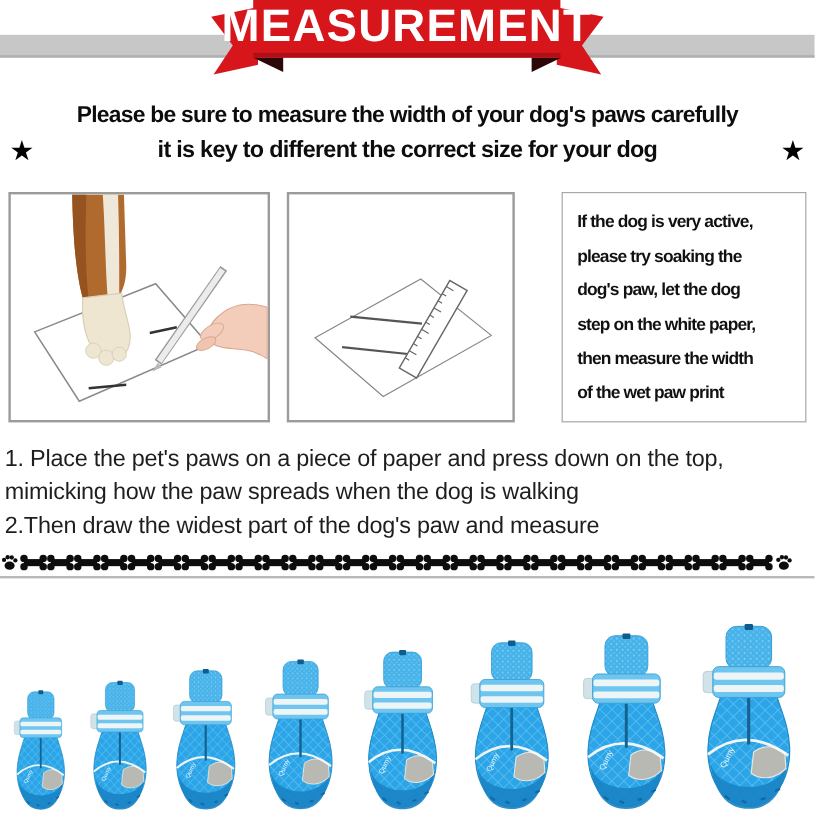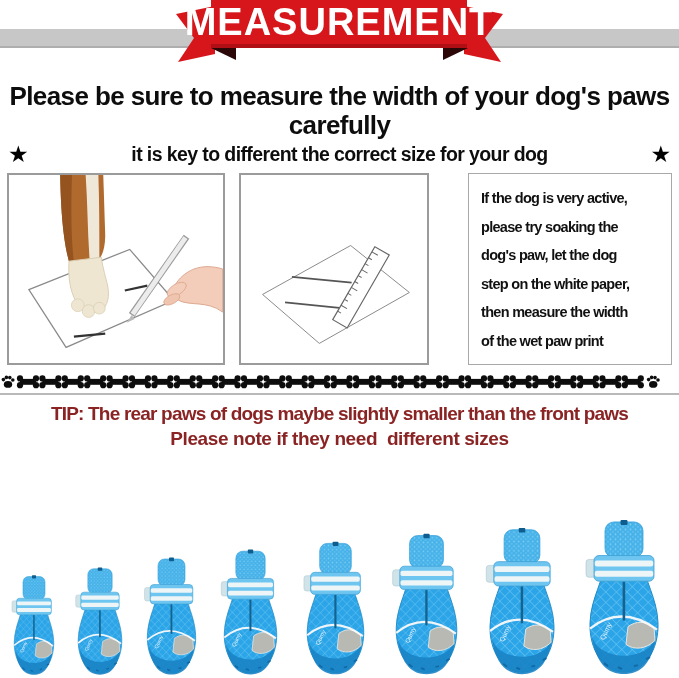--- a/index.html
+++ b/index.html
@@ -11,28 +11,28 @@
   .banner-bar{position:absolute;left:0;top:29px;width:679px;height:17px;
               background:#c7c7c7;border-bottom:2px solid #aeaeae;z-index:1;}
   .banner-tails{position:absolute;left:0;top:0;width:679px;height:70px;z-index:2;}
   .banner-main{position:absolute;left:211px;top:0;width:256px;height:48px;z-index:3;
                background:#d7161c;border-bottom:4px solid #b01015;box-sizing:border-box;
                display:flex;align-items:center;justify-content:center;}
   .banner-title{color:#ffffff;font-weight:bold;font-size:38px;letter-spacing:1px;}
 
   
   .heading{margin-top:12px;text-align:center;color:#0d0d0d;}
-  .heading-line1{font-size:26px;font-weight:bold;letter-spacing:-0.6px;line-height:29px;}
+  .heading-line1{font-size:19px;font-weight:bold;letter-spacing:-0.6px;line-height:29px;}
   .heading-line2-row{display:flex;align-items:center;justify-content:space-between;
                      padding:0 8px;line-height:29px;}
   .heading-line2{font-size:19.5px;font-weight:bold;letter-spacing:-0.6px;flex:1;text-align:center;}
   .star{font-size:23px;line-height:29px;color:#000;}
 
   
-  .panels{display:flex;margin-top:4px;padding:0 7px;align-items:flex-start;justify-content:space-between;}
+  .panels{display:flex;margin-top:20px;padding:0 7px;align-items:flex-start;justify-content:space-between;}
   .panel{background:#fff;border:2px solid #9b9b9b;box-sizing:border-box;height:192px;}
   .panel-paw{width:218px;}
   .panel-ruler{width:190px;margin-left:14px;}
   .panel-note{width:204px;margin-left:auto;border-width:1px;border-color:#a8a8a8;
               padding:10px 10px 0 12px;}
   .note-text{font-size:14.5px;font-weight:bold;letter-spacing:-0.7px;line-height:28.5px;
              color:#111;white-space:pre-line;}
   .panel svg{display:block;width:100%;height:100%;}
 
   
@@ -123,20 +123,23 @@
     <div class="panel panel-note">
       <div class="note-text">If the dog is very active,
 please try soaking the
 dog's paw, let the dog
 step on the white paper,
 then measure the width
 of the wet paw print</div>
     </div>
   </section>
 
+  <section class="instructions">1. Place the pet's paws on a piece of paper and press down on the top,
+mimicking how the paw spreads when the dog is walking
+2.Then draw the widest part of the dog's paw and measure</section>
 
   <div class="divider">
     <svg id="bone-divider-svg" width="679" height="18" viewBox="0 0 679 18">
         <g fill="#0d0d0d">
           <ellipse cx="8" cy="11.4" rx="4.2" ry="3.4"></ellipse>
           <circle cx="3.4000000000000004" cy="6.6" r="1.8"></circle>
           <circle cx="6.4" cy="4.4" r="1.8"></circle>
           <circle cx="9.8" cy="4.6" r="1.8"></circle>
           <circle cx="12.8" cy="7" r="1.8"></circle>
         </g>
@@ -339,24 +342,20 @@
         <g fill="#0d0d0d">
           <ellipse cx="653.1999999999999" cy="11.4" rx="4.2" ry="3.4"></ellipse>
           <circle cx="648.5999999999999" cy="6.6" r="1.8"></circle>
           <circle cx="651.5999999999999" cy="4.4" r="1.8"></circle>
           <circle cx="654.9999999999999" cy="4.6" r="1.8"></circle>
           <circle cx="657.9999999999999" cy="7" r="1.8"></circle>
         </g>
       </svg>
   </div>
 
-  <section class="tip">
-    <div class="tip-line1">TIP: The rear paws of dogs maybe slightly smaller than the front paws</div>
-    <div class="tip-line2">Please note if they need  different sizes</div>
-  </section>
 
   <section class="shoes" id="shoes-row">
       <svg viewBox="0 0 100 160" preserveAspectRatio="none" width="58" height="102" class="shoe">
         <path d="M31,42 C30,64 17,80 16,106 C15,134 30,156 50,156 C70,156 85,134 84,106 C83,80 70,64 69,42 Z" fill="url(#mesh)" stroke="#1f8ac6" stroke-width="1"></path>
         <path d="M18,120 C22,148 34,158 50,158 C66,158 78,148 82,120 C74,146 26,146 18,120 Z" fill="#1a83c4" opacity="0.9"></path>
         <path d="M30,147 l4,3 M44,151 l4,2 M60,150 l4,-1 M72,143 l4,-2" stroke="#0f6aa6" stroke-width="2" fill="none"></path>
         <path d="M54,110 C62,104 72,104 80,111 L81,124 C72,133 60,134 52,128 Z" fill="#b8b9b3" stroke="#e6e6e2" stroke-width="1"></path>
         <path d="M16,112 C36,96 58,95 83,113" stroke="#fafafa" stroke-width="2.4" fill="none" opacity="0.95"></path>
         <rect x="48.6" y="64" width="2.6" height="40" rx="1.2" fill="#15628f"></rect>
         <text x="30" y="124" font-size="7" fill="#eaf7ff" transform="rotate(-64 30 124)" font-family="Liberation Sans, sans-serif">Qumy</text>

